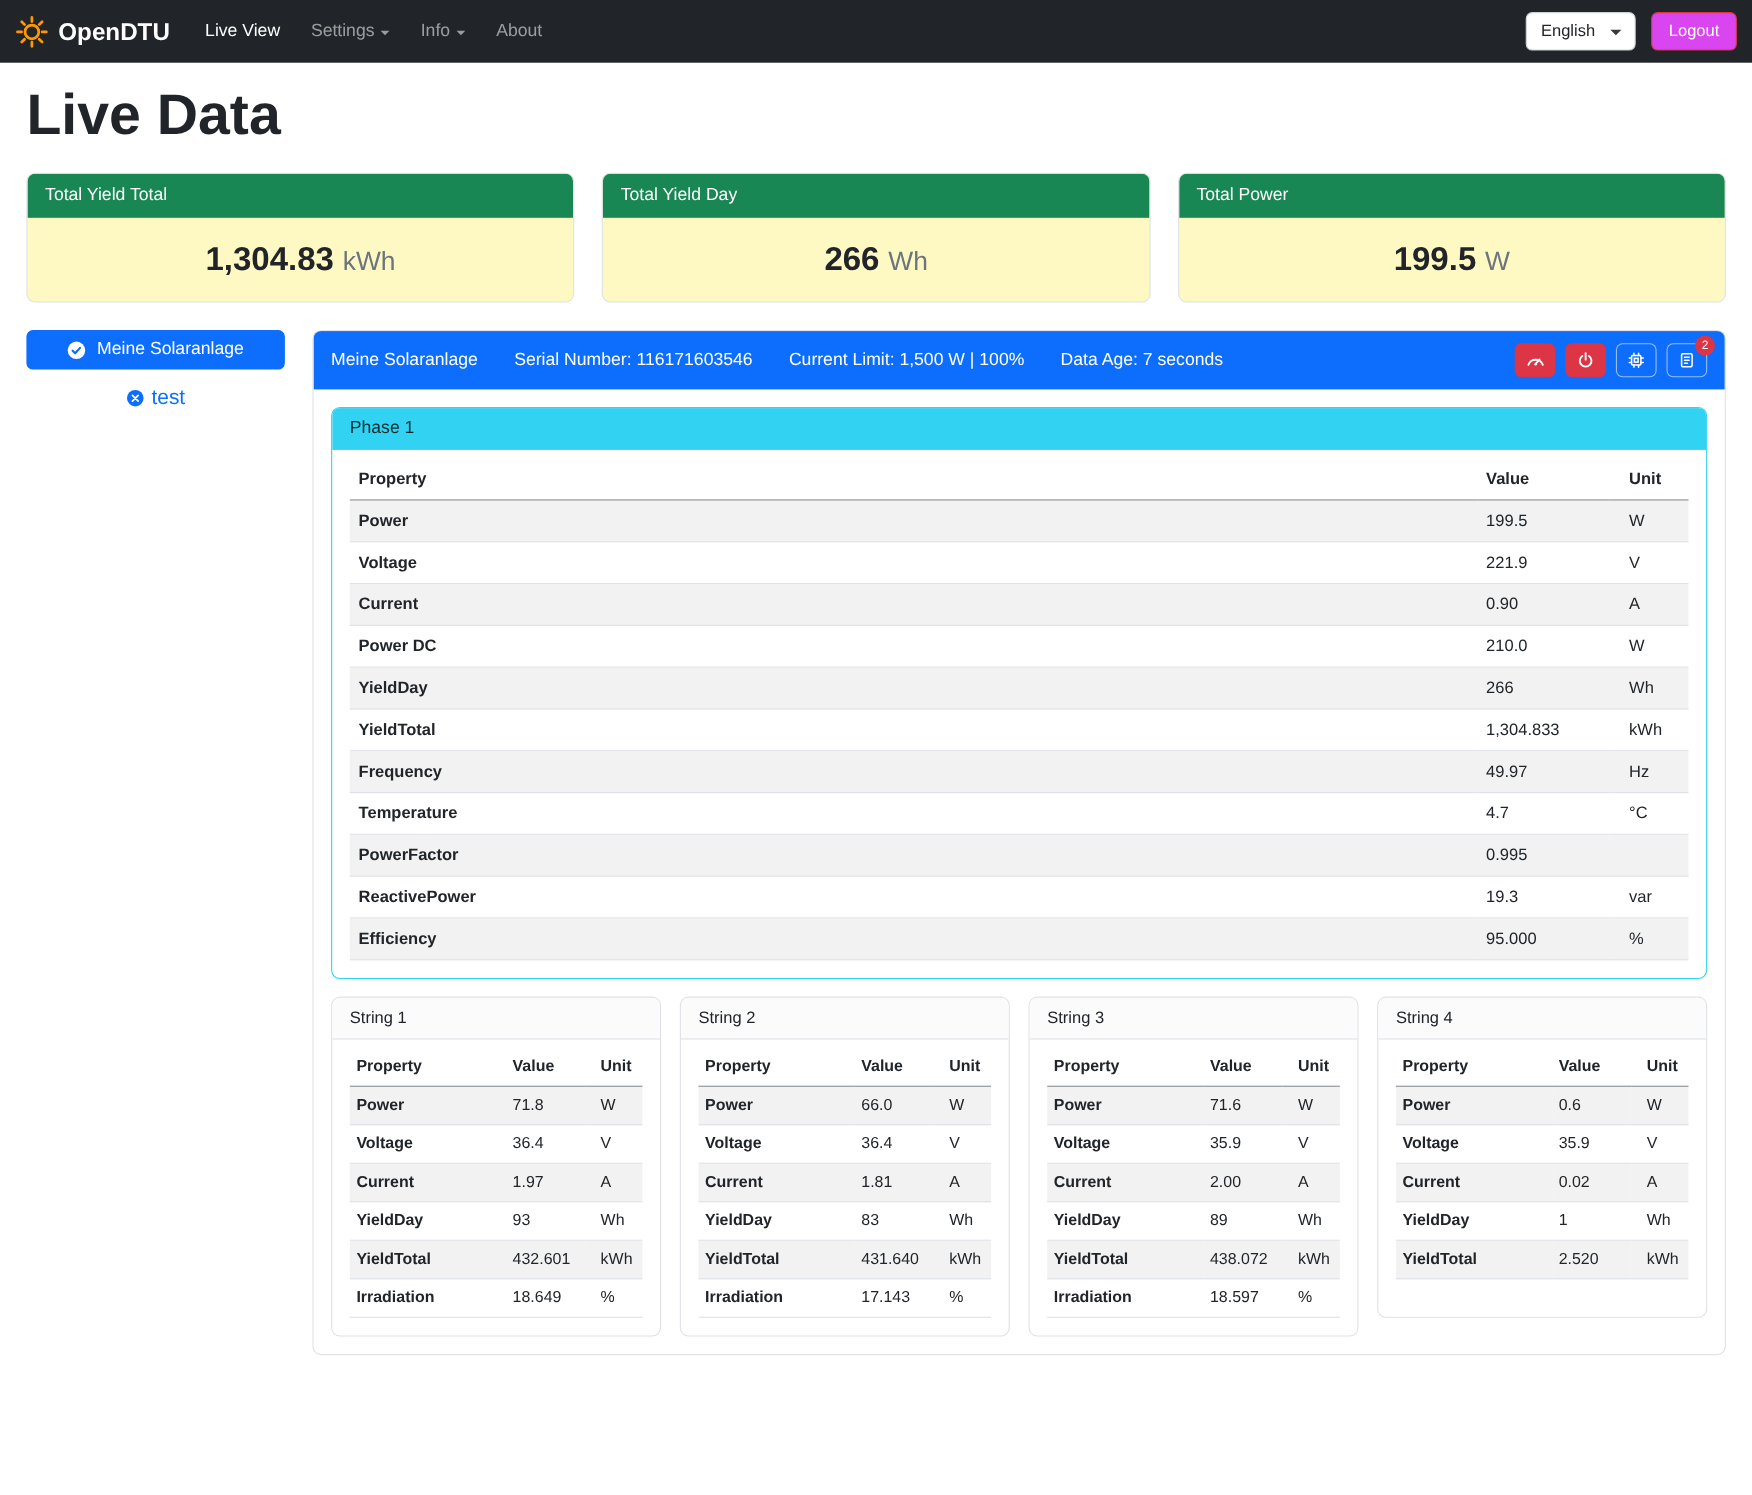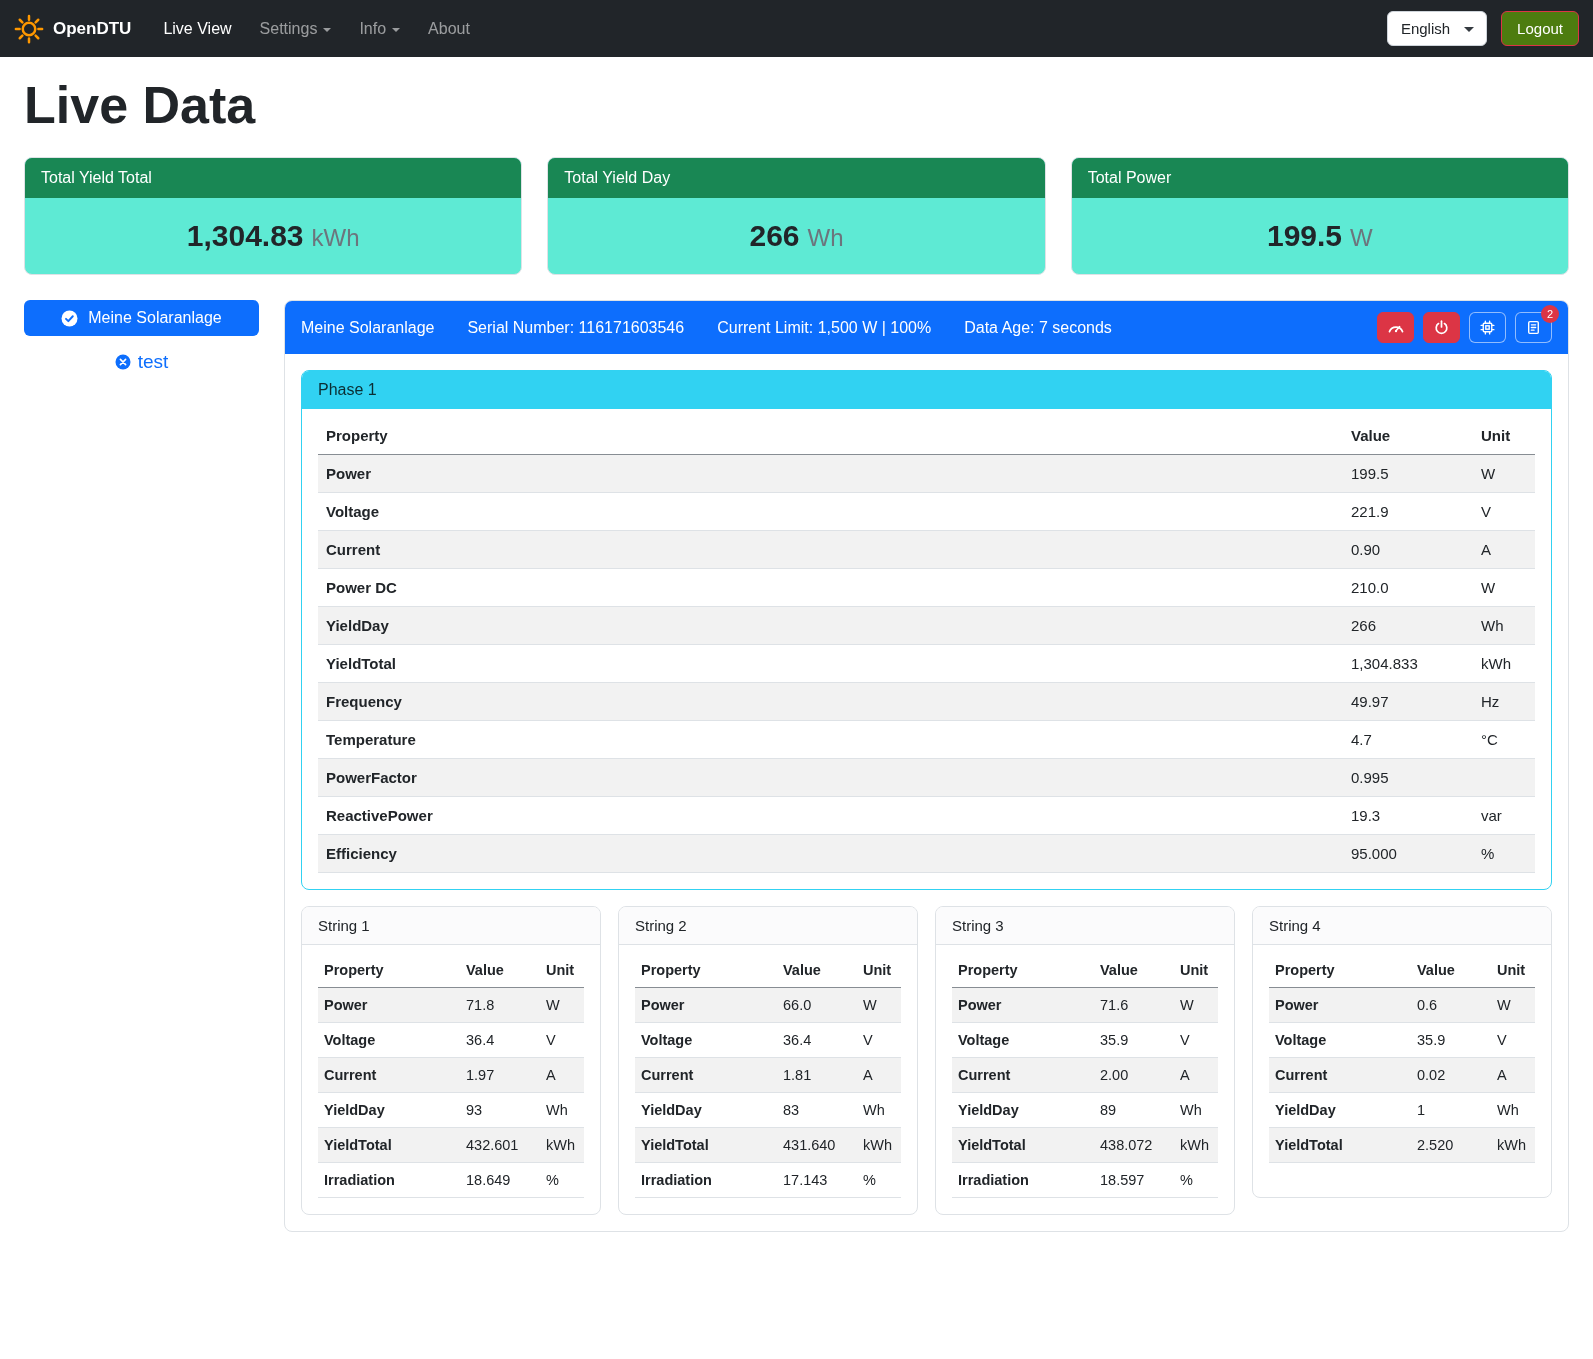--- a/index.html
+++ b/index.html
@@ -3,34 +3,34 @@
 <meta charset="utf-8">
 <style>
   * { box-sizing: border-box; }
   html,body { margin:0; padding:0; }
   body {
     width:1593px; min-height:1359px; background:#fff;
     font-family:"Liberation Sans", sans-serif; color:#212529;
   }
   
   .navbar { display:flex; align-items:center; background:#212529; height:57px; padding:0 14px; }
-  .brand { display:flex; align-items:center; gap:9px; color:#fff; font-size:17px; font-weight:600; margin-right:18px; cursor:pointer; }
+  .brand { display:flex; align-items:center; gap:9px; color:#fff; font-size:22px; font-weight:600; margin-right:18px; cursor:pointer; }
   .nav-links { display:flex; }
   .nav-link { color:rgba(255,255,255,.55); font-size:16px; padding:8px 14px; cursor:pointer; display:flex; align-items:center; gap:6px; }
   .nav-link.active { color:#fff; }
   .caret-down { width:0; height:0; border-left:4px solid transparent; border-right:4px solid transparent; border-top:4px solid rgba(255,255,255,.55); margin-top:3px; }
   .nav-right { margin-left:auto; display:flex; align-items:center; gap:14px; }
   .lang-select { position:relative; background:#fff; color:#212529; font-size:15px; padding:8px 36px 8px 13px; border-radius:6px; border:1px solid #ced4da; cursor:pointer; }
   .lang-caret { position:absolute; right:12px; top:50%; transform:translateY(-40%); width:0; height:0; border-left:5px solid transparent; border-right:5px solid transparent; border-top:5px solid #343a40; }
-  .logout-btn { background:#4d7c0f; color:#fff; border:1px solid #dc3545; font-size:15px; padding:8px 15px; border-radius:6px; cursor:pointer; font-family:inherit; }
+  .logout-btn { background:#d946ef; color:#fff; border:1px solid #dc3545; font-size:15px; padding:8px 15px; border-radius:6px; cursor:pointer; font-family:inherit; }
   
   h1.page-title { font-size:52px; font-weight:600; margin:18px 24px 22px; }
   
   .summary-row { display:grid; grid-template-columns:repeat(3,1fr); gap:25px; margin:0 24px; }
-  .summary-card { border:1px solid #dee2e6; border-radius:8px; overflow:hidden; background:#5eead4; }
+  .summary-card { border:1px solid #dee2e6; border-radius:8px; overflow:hidden; background:#fef9c3; }
   .summary-header { background:#198754; color:#fff; padding:11px 16px; font-size:16px; }
   .summary-body { padding:21px 16px; text-align:center; }
   .summary-value { font-size:30px; font-weight:600; color:#212529; }
   .summary-unit { font-size:24px; color:#6c757d; margin-left:8px; font-weight:400; }
   
   .content-row { display:flex; align-items:flex-start; gap:25px; margin:25px 24px 30px; }
   .sidebar { width:235px; flex:none; }
   .inverter-btn { display:flex; align-items:center; justify-content:center; gap:10px; width:100%; background:#0d6efd; color:#fff; border:none; border-radius:6px; padding:9px 10px; font-size:16px; cursor:pointer; font-family:inherit; }
   .test-item { display:flex; align-items:center; justify-content:center; gap:7px; color:#0d6efd; margin-top:15px; font-size:19px; cursor:pointer; }
   

